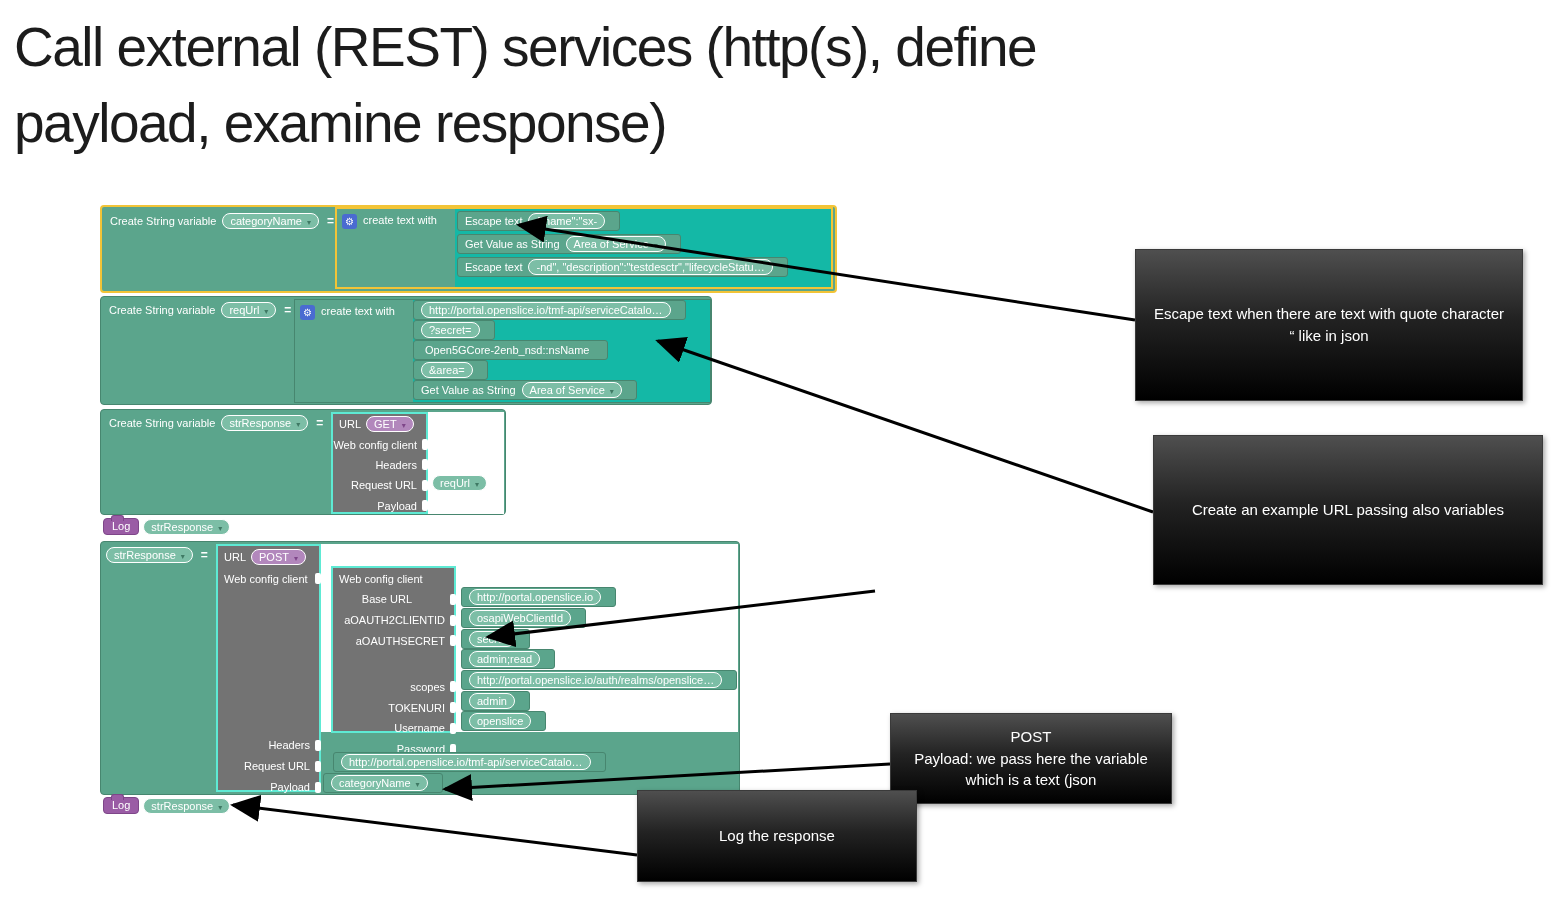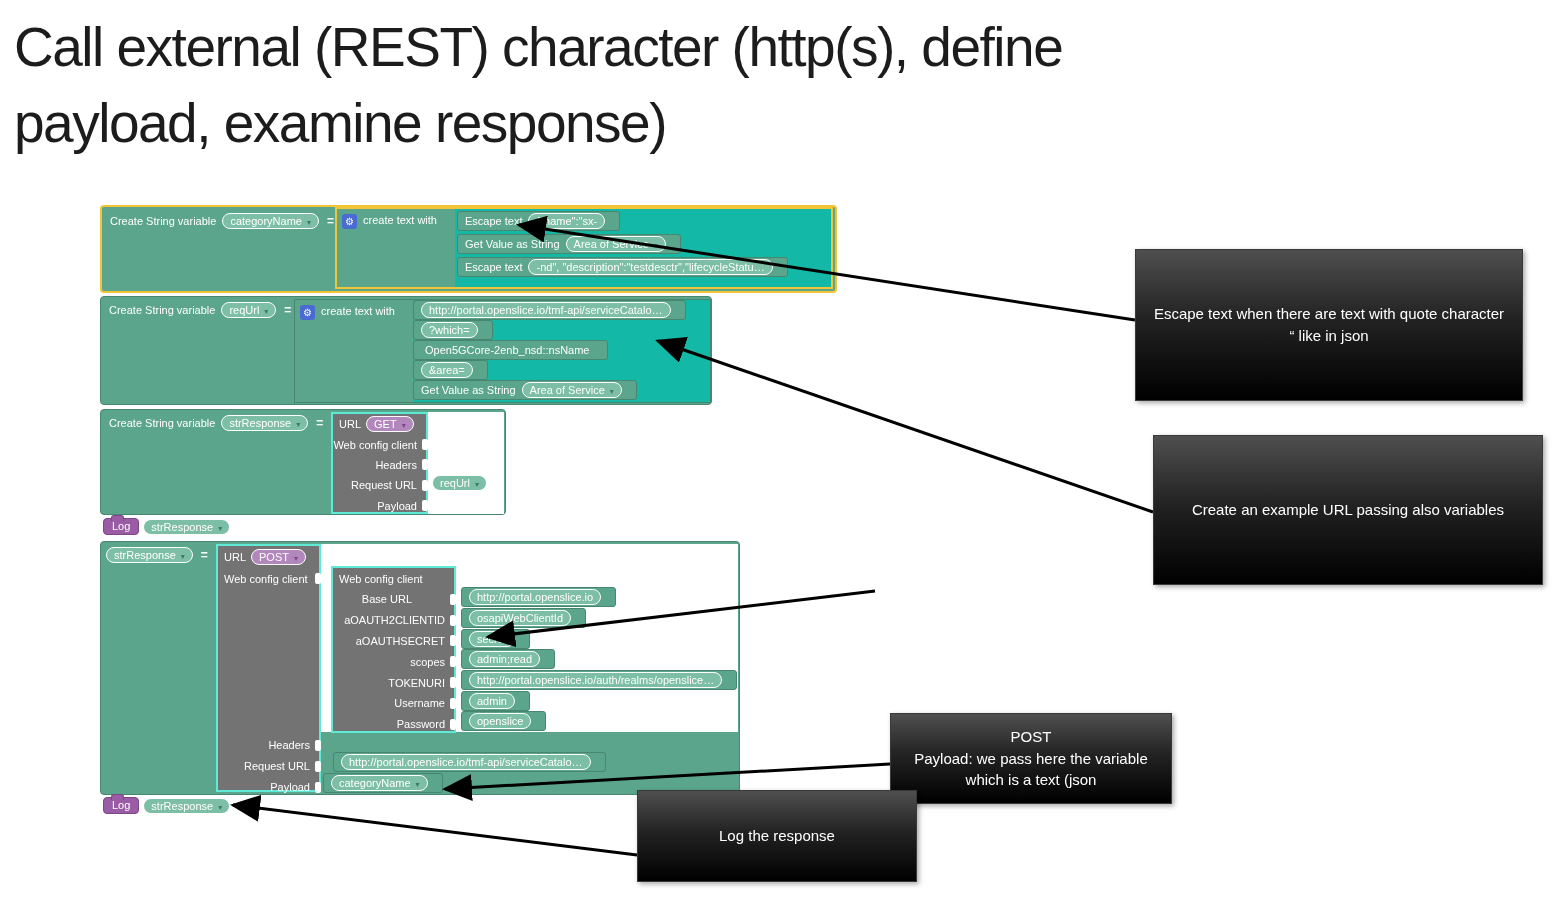--- a/index.html
+++ b/index.html
@@ -59,21 +59,21 @@
   svg.arrows { position:absolute; left:0; top:0; z-index:4; pointer-events:none; }
   .callout { z-index:5; }
   .gblock, .logblock { z-index:2; }
 </style>
 </head>
 <body>
 
 <div id="page">
 
   <div class="slide-title">
-    <div>Call external (REST) character (http(s), define</div>
+    <div>Call external (REST) services (http(s), define</div>
     <div>payload, examine response)</div>
   </div>
 
   <div class="gblock" style="left:100px;top:205px;width:737px;height:88px;border:2px solid #f2c437;">
     <div class="labelrow">
       <span class="blabel">Create String variable</span>
       <span class="chip">
         <span>categoryName</span>
         <span class="dd">▾</span>
       </span>
@@ -123,21 +123,21 @@
         <span class="blabel">create text with</span>
       </div>
       <div class="rows tight">
         <span class="holder">
           <span class="chip">
             <span>http://portal.openslice.io/tmf-api/serviceCatalo…</span>
           </span>
         </span>
         <span class="holder">
           <span class="chip">
-            <span>?which=</span>
+            <span>?secret=</span>
           </span>
         </span>
         <span class="holder">
           <span class="blabel" style="margin:0 4px;">Open5GCore-2enb_nsd::nsName</span>
         </span>
         <span class="holder">
           <span class="chip">
             <span>&amp;area=</span>
           </span>
         </span>
@@ -250,21 +250,21 @@
           <span class="socket"></span>
         </div>
       <div class="prow" style="height:20.8px;">
           <span class="blabel">aOAUTH2CLIENTID</span>
           <span class="socket"></span>
         </div>
       <div class="prow" style="height:20.8px;">
           <span class="blabel">aOAUTHSECRET</span>
           <span class="socket"></span>
         </div>
-      <div class="prow" style="height:20.8px;">
+      <div class="prow" style="height:20.8px;margin-top:25px;">
           <span class="blabel">scopes</span>
           <span class="socket"></span>
         </div>
       <div class="prow" style="height:20.8px;">
           <span class="blabel">TOKENURI</span>
           <span class="socket"></span>
         </div>
       <div class="prow" style="height:20.8px;">
           <span class="blabel">Username</span>
           <span class="socket"></span>

